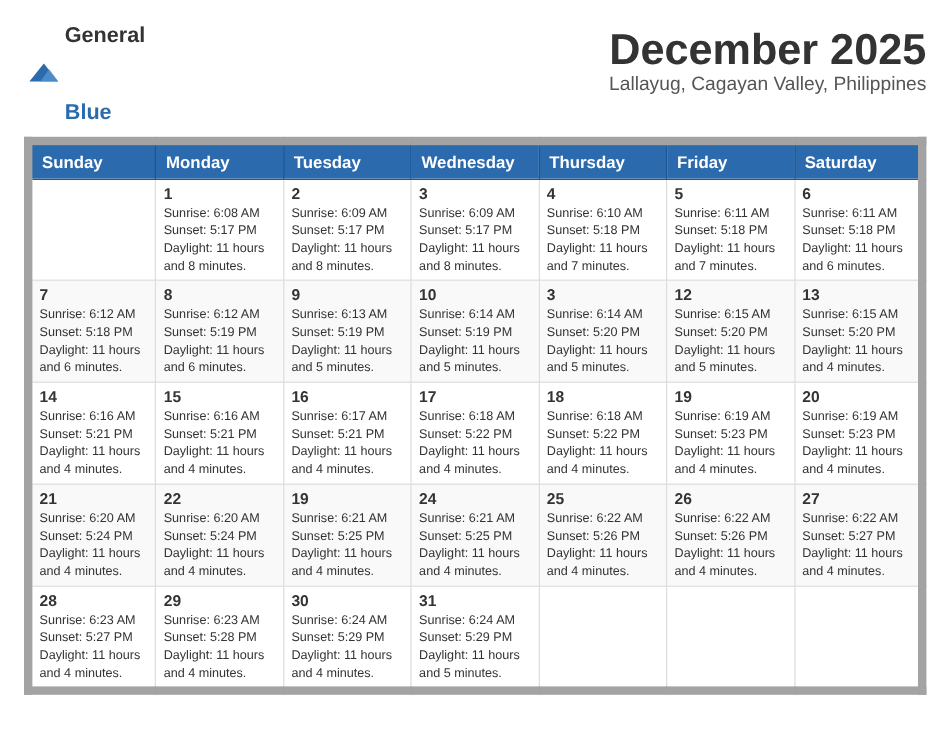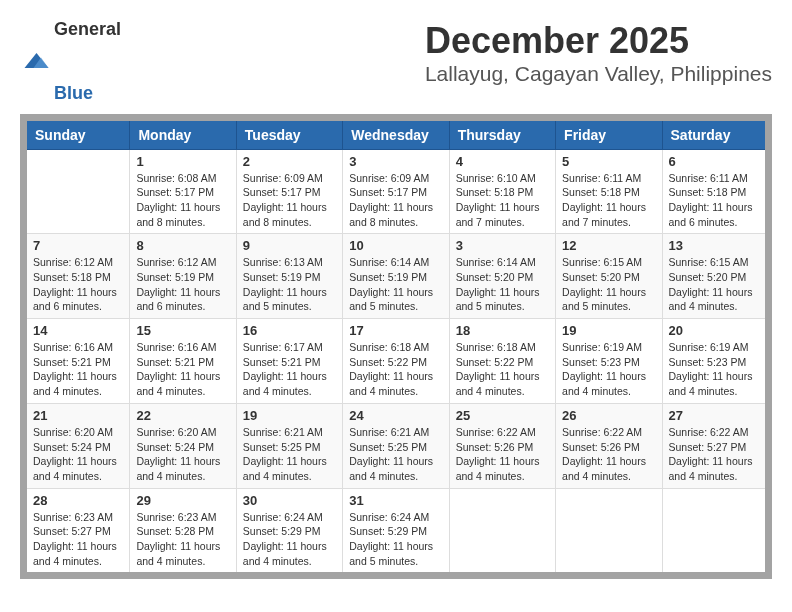--- a/index.html
+++ b/index.html
@@ -35,30 +35,30 @@
     .logo-blue {
       font-size: 18px;
       font-weight: bold;
       color: #2a6aad;
     }
     .logo-icon {
       width: 30px;
       height: 30px;
     }
     .title-area {
-      text-align: left;
+      text-align: center;
       margin-left: 29px;
     }
     .month-title {
       font-size: 36px;
       font-weight: bold;
       color: #333;
     }
     .subtitle {
-      font-size: 21px;
+      font-size: 16px;
       color: #555;
     }
     .calendar {
       width: 100%;
       border-collapse: collapse;
       border: 7px solid #a3a3a3;
     }
     .calendar th {
       background: #2a6aad;
       color: #fff;

